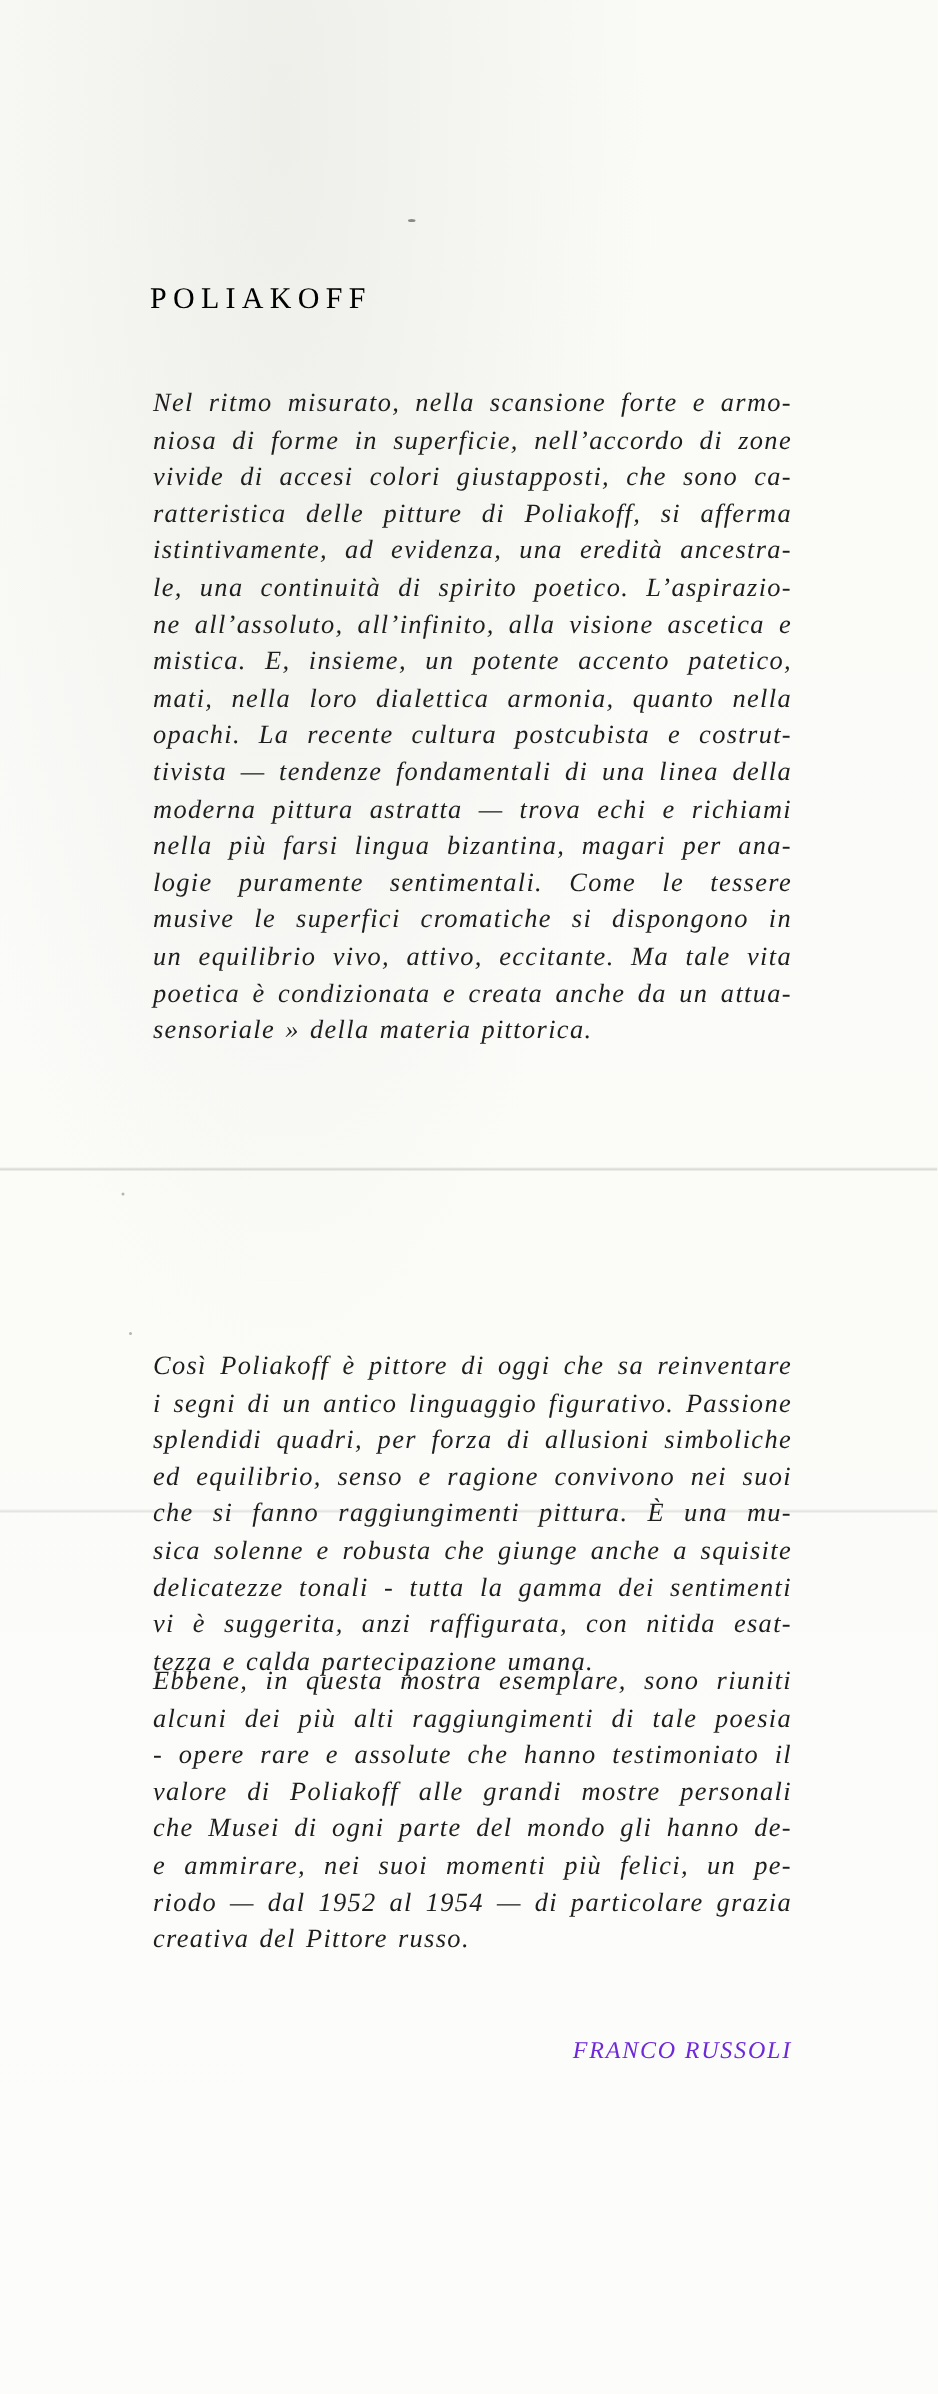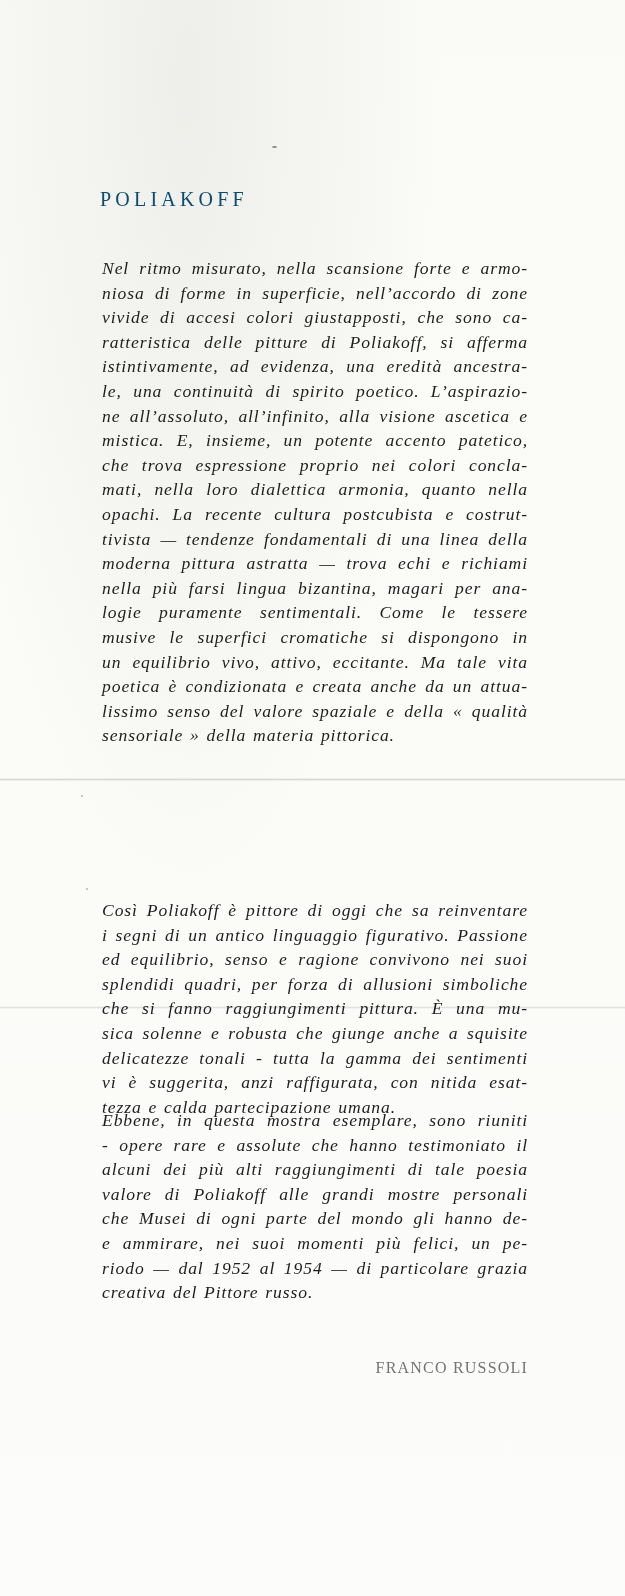--- a/index.html
+++ b/index.html
@@ -36,21 +36,21 @@
     border-radius: 50%;
   }
   .title {
     position: absolute;
     left: 100px;
     top: 188px;
     font-family: "Liberation Serif", "DejaVu Serif", serif;
     font-size: 20px;
     letter-spacing: 4.2px;
     font-weight: normal;
-    color: #0c4a6e;
+    color: #000000;
     margin: 0;
   }
   .body-text {
     position: absolute;
     left: 102px;
     width: 426px;
     font-family: "Liberation Serif", "DejaVu Serif", serif;
     font-style: italic;
     font-size: 17.6px;
     line-height: 24.6px;
@@ -66,23 +66,24 @@
     height: 24.6px;
   }
   .line.last {
     text-align-last: left;
   }
   .signature {
     position: absolute;
     right: 97px;
     top: 1359px;
     font-family: "Liberation Serif", "DejaVu Serif", serif;
+    font-style: italic;
     font-size: 16px;
     letter-spacing: 1.2px;
-    color: #737373;
+    color: #6d28d9;
     margin-left: 44px;
   }
 </style>
 </head>
 <body>
 
 <div class="paper"></div>
 <div class="fold" style="top:778px"></div>
 <div class="fold" style="top:1006px; opacity:0.7"></div>
 <div class="speck" style="left:272px; top:146px; width:5px; height:2px"></div>
@@ -93,50 +94,48 @@
 
 <div class="body-text" style="top:256px">
   <span class="line">Nel ritmo misurato, nella scansione forte e armo-</span>
   <span class="line">niosa di forme in superficie, nell’accordo di zone</span>
   <span class="line">vivide di accesi colori giustapposti, che sono ca-</span>
   <span class="line">ratteristica delle pitture di Poliakoff, si afferma</span>
   <span class="line">istintivamente, ad evidenza, una eredità ancestra-</span>
   <span class="line">le, una continuità di spirito poetico. L’aspirazio-</span>
   <span class="line">ne all’assoluto, all’infinito, alla visione ascetica e</span>
   <span class="line">mistica. E, insieme, un potente accento patetico,</span>
-  <span class="line">che trova espressione proprio nei colori concla-</span>
   <span class="line">mati, nella loro dialettica armonia, quanto nella</span>
   <span class="line">opachi. La recente cultura postcubista e costrut-</span>
   <span class="line">tivista — tendenze fondamentali di una linea della</span>
   <span class="line">moderna pittura astratta — trova echi e richiami</span>
   <span class="line">nella più farsi lingua bizantina, magari per ana-</span>
   <span class="line">logie puramente sentimentali. Come le tessere</span>
   <span class="line">musive le superfici cromatiche si dispongono in</span>
   <span class="line">un equilibrio vivo, attivo, eccitante. Ma tale vita</span>
   <span class="line">poetica è condizionata e creata anche da un attua-</span>
-  <span class="line">lissimo senso del valore spaziale e della « qualità</span>
   <span class="line last">sensoriale » della materia pittorica.</span>
 </div>
 
 <div class="body-text" style="top:898px">
   <span class="line">Così Poliakoff è pittore di oggi che sa reinventare</span>
   <span class="line">i segni di un antico linguaggio figurativo. Passione</span>
+  <span class="line">splendidi quadri, per forza di allusioni simboliche</span>
   <span class="line">ed equilibrio, senso e ragione convivono nei suoi</span>
-  <span class="line">splendidi quadri, per forza di allusioni simboliche</span>
   <span class="line">che si fanno raggiungimenti pittura. È una mu-</span>
   <span class="line">sica solenne e robusta che giunge anche a squisite</span>
   <span class="line">delicatezze tonali - tutta la gamma dei sentimenti</span>
   <span class="line">vi è suggerita, anzi raffigurata, con nitida esat-</span>
   <span class="line last">tezza e calda partecipazione umana.</span>
 </div>
 
 <div class="body-text" style="top:1108px">
   <span class="line">Ebbene, in questa mostra esemplare, sono riuniti</span>
+  <span class="line">alcuni dei più alti raggiungimenti di tale poesia</span>
   <span class="line">- opere rare e assolute che hanno testimoniato il</span>
-  <span class="line">alcuni dei più alti raggiungimenti di tale poesia</span>
   <span class="line">valore di Poliakoff alle grandi mostre personali</span>
   <span class="line">che Musei di ogni parte del mondo gli hanno de-</span>
   <span class="line">e ammirare, nei suoi momenti più felici, un pe-</span>
   <span class="line">riodo — dal 1952 al 1954 — di particolare grazia</span>
   <span class="line last">creativa del Pittore russo.</span>
 </div>
 
 <div class="signature">FRANCO RUSSOLI</div>
 
 </body></html>

